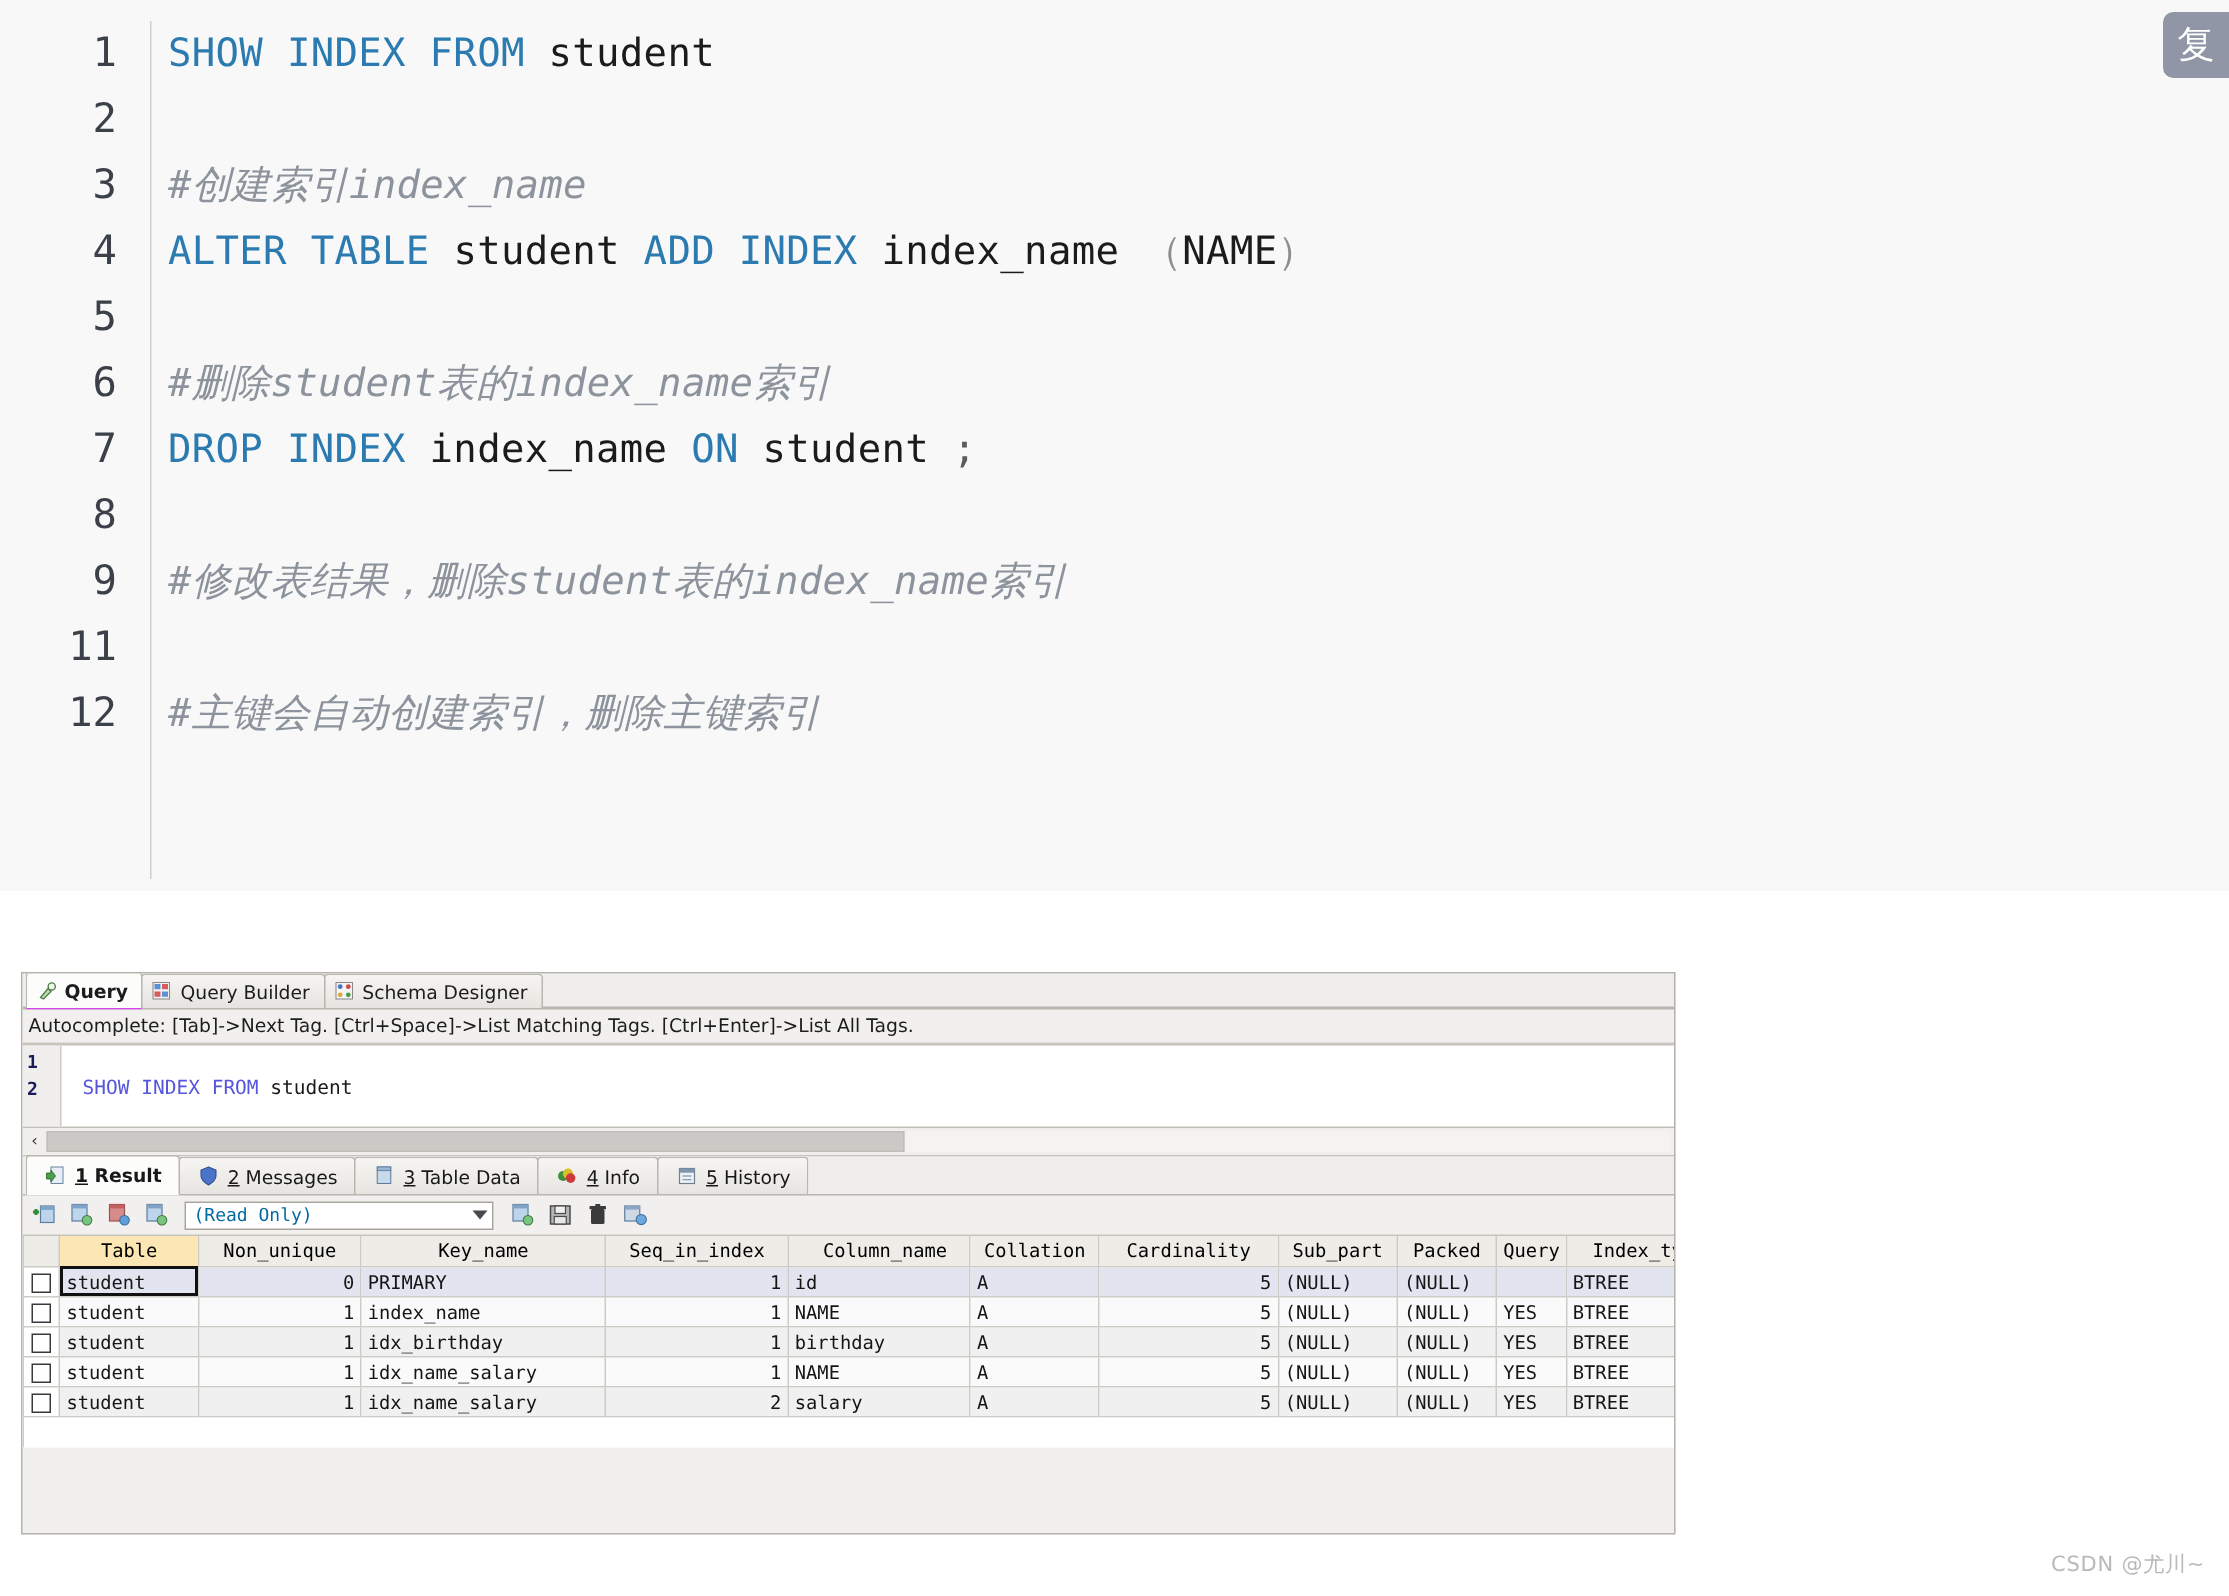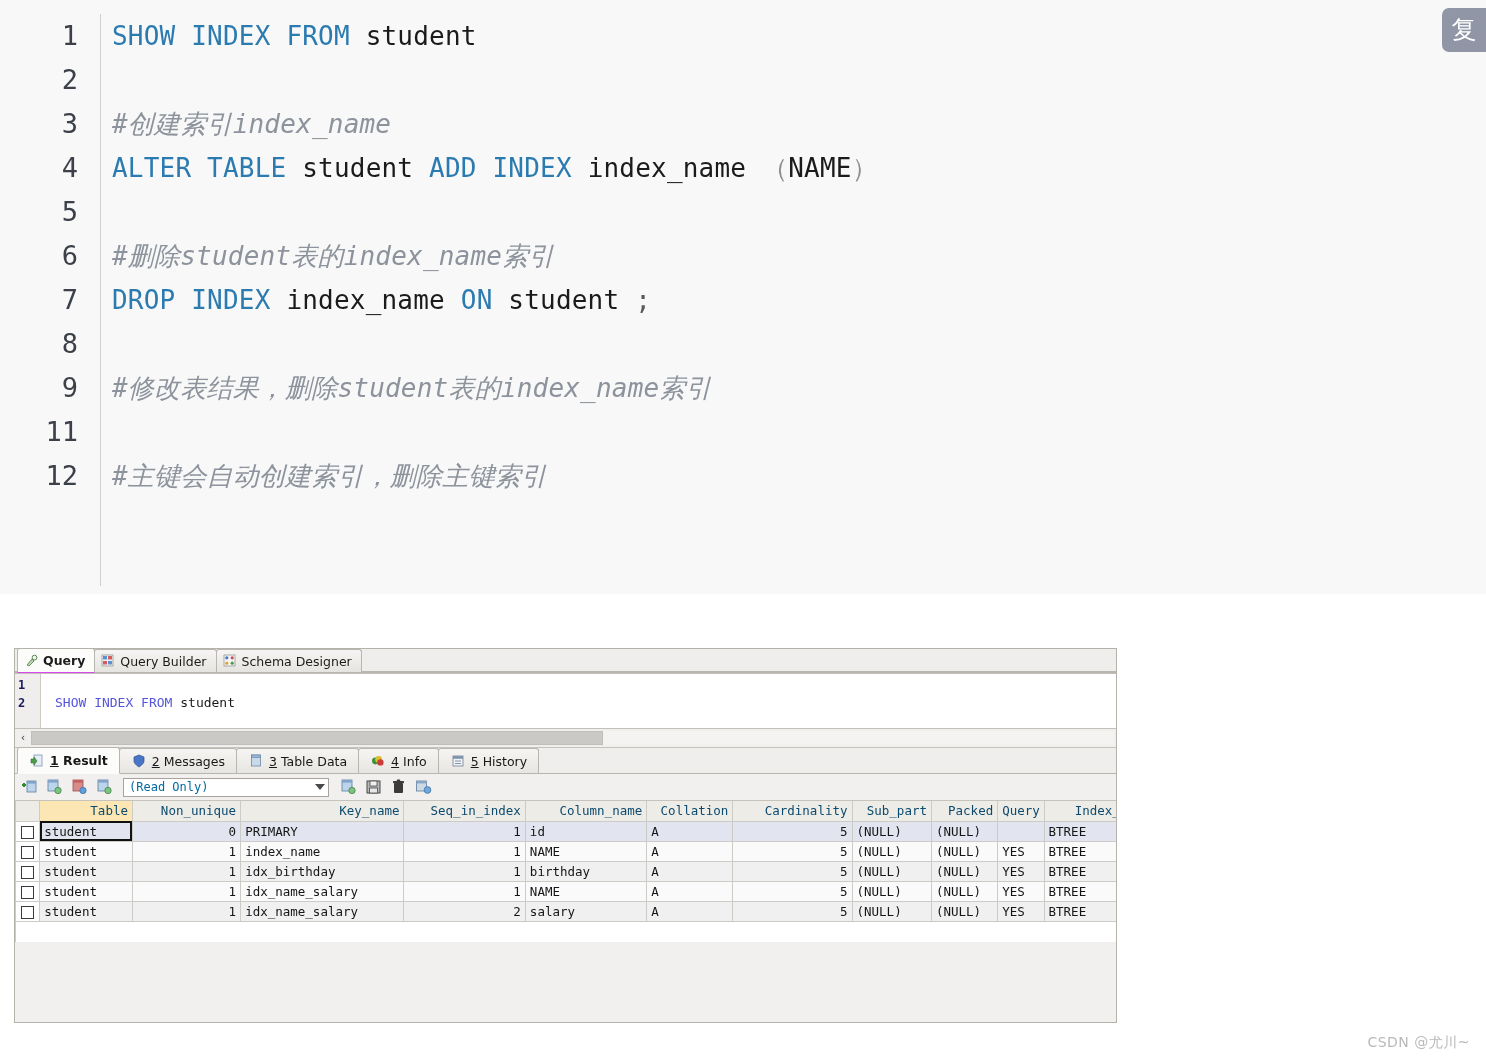--- a/index.html
+++ b/index.html
@@ -341,22 +341,22 @@
     border: 1px solid #cdcbc6;
     padding: 1px 4px;
     height: 20px;
     box-sizing: border-box;
     font-weight: normal;
     overflow: hidden;
     white-space: nowrap;
   }
   table.dg th {
     background: #eeece7;
-    text-align: right;
-    color: #0c4a6e;
+    text-align: center;
+    color: #000000;
     border-top: none;
   }
   table.dg th.sel { background: #fbe6b4; }
   table.dg th.chk { background: #eeece7; width: 22px; }
   table.dg td { color: #151515; background: #f7f7f7; }
   tr.r0 td { background: #e2e5ef; }
   tr.r1 td { background: #fafafa; }
   tr.r2 td { background: #f0f0f0; }
   td.chkcell {
     background: #ffffff !important;
@@ -482,20 +482,21 @@
             <circle cx="3.8" cy="3.8" r="1.6" fill="#4a74c8"></circle>
             <circle cx="9.2" cy="3.8" r="1.6" fill="#d04a4a"></circle>
             <circle cx="3.8" cy="9.2" r="1.6" fill="#e0a83a"></circle>
             <circle cx="9.2" cy="9.2" r="1.6" fill="#4a9c4a"></circle>
           </svg>
         </span>
         <span>Schema Designer</span>
       </div>
     </div>
 
+    <div class="hintbar">Autocomplete: [Tab]-&gt;Next Tag. [Ctrl+Space]-&gt;List Matching Tags. [Ctrl+Enter]-&gt;List All Tags.</div>
 
     <div class="editor">
       <div class="ed-gutter" id="ed-gutter">
           <div>1</div>
           <div>2</div>
         </div>
       <div class="ed-body" id="ed-body"><div>&nbsp;</div><div><span class="ed-kw">SHOW INDEX FROM </span><span class="ed-id">student</span></div></div>
     </div>
 
     <div class="hscroll">

